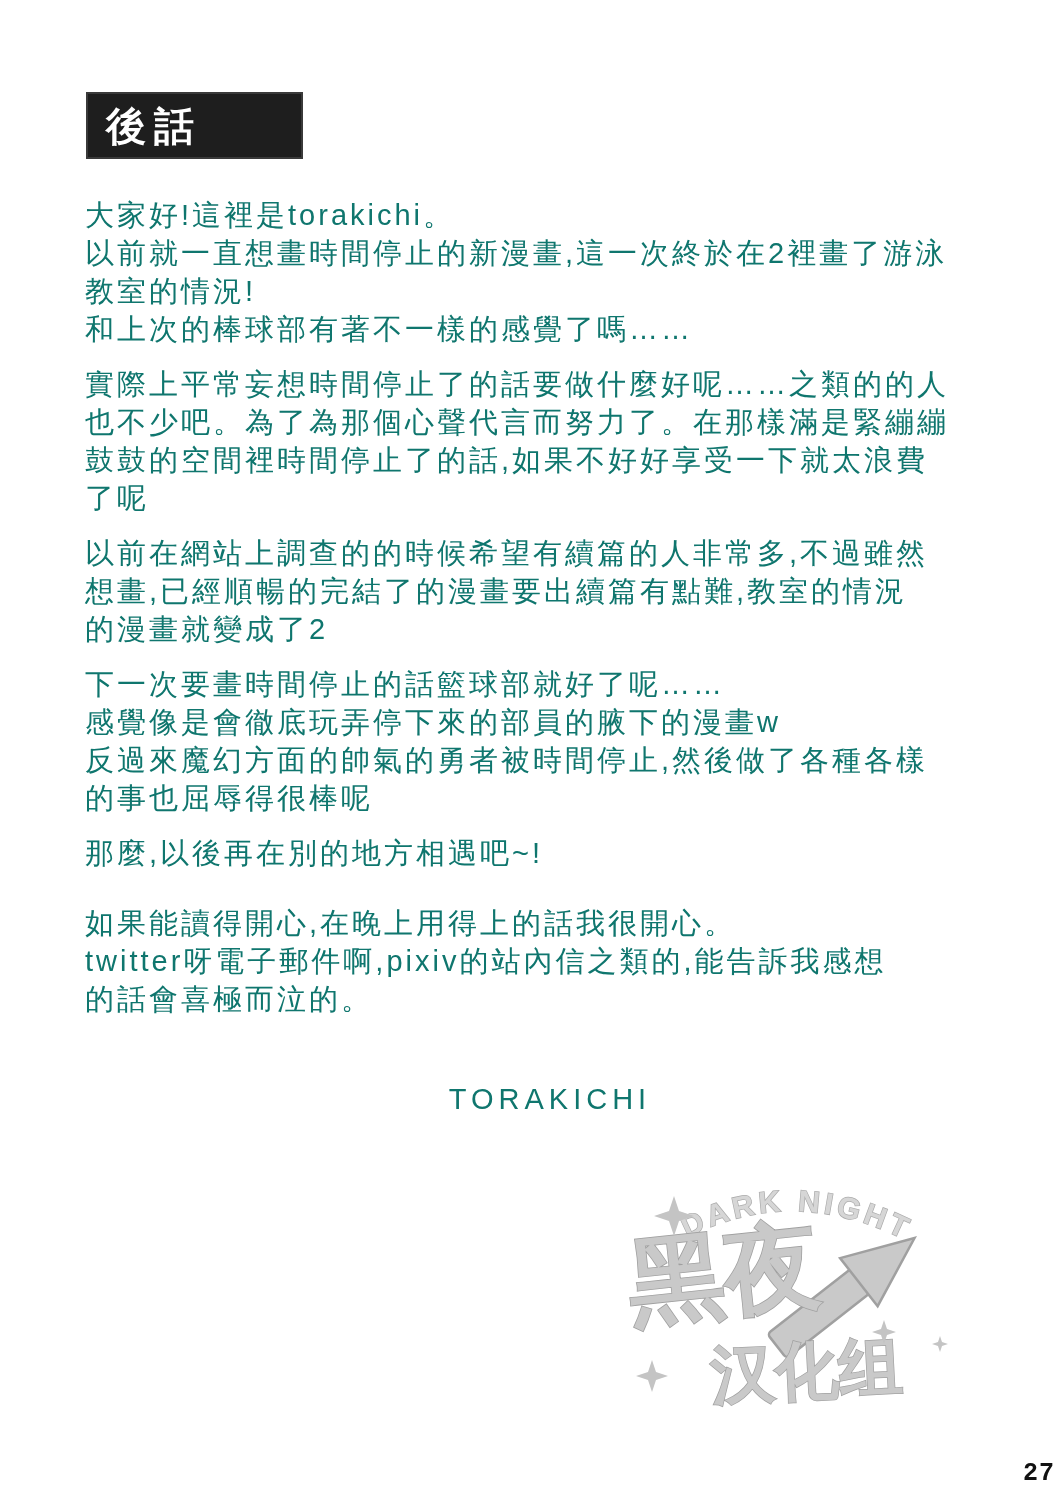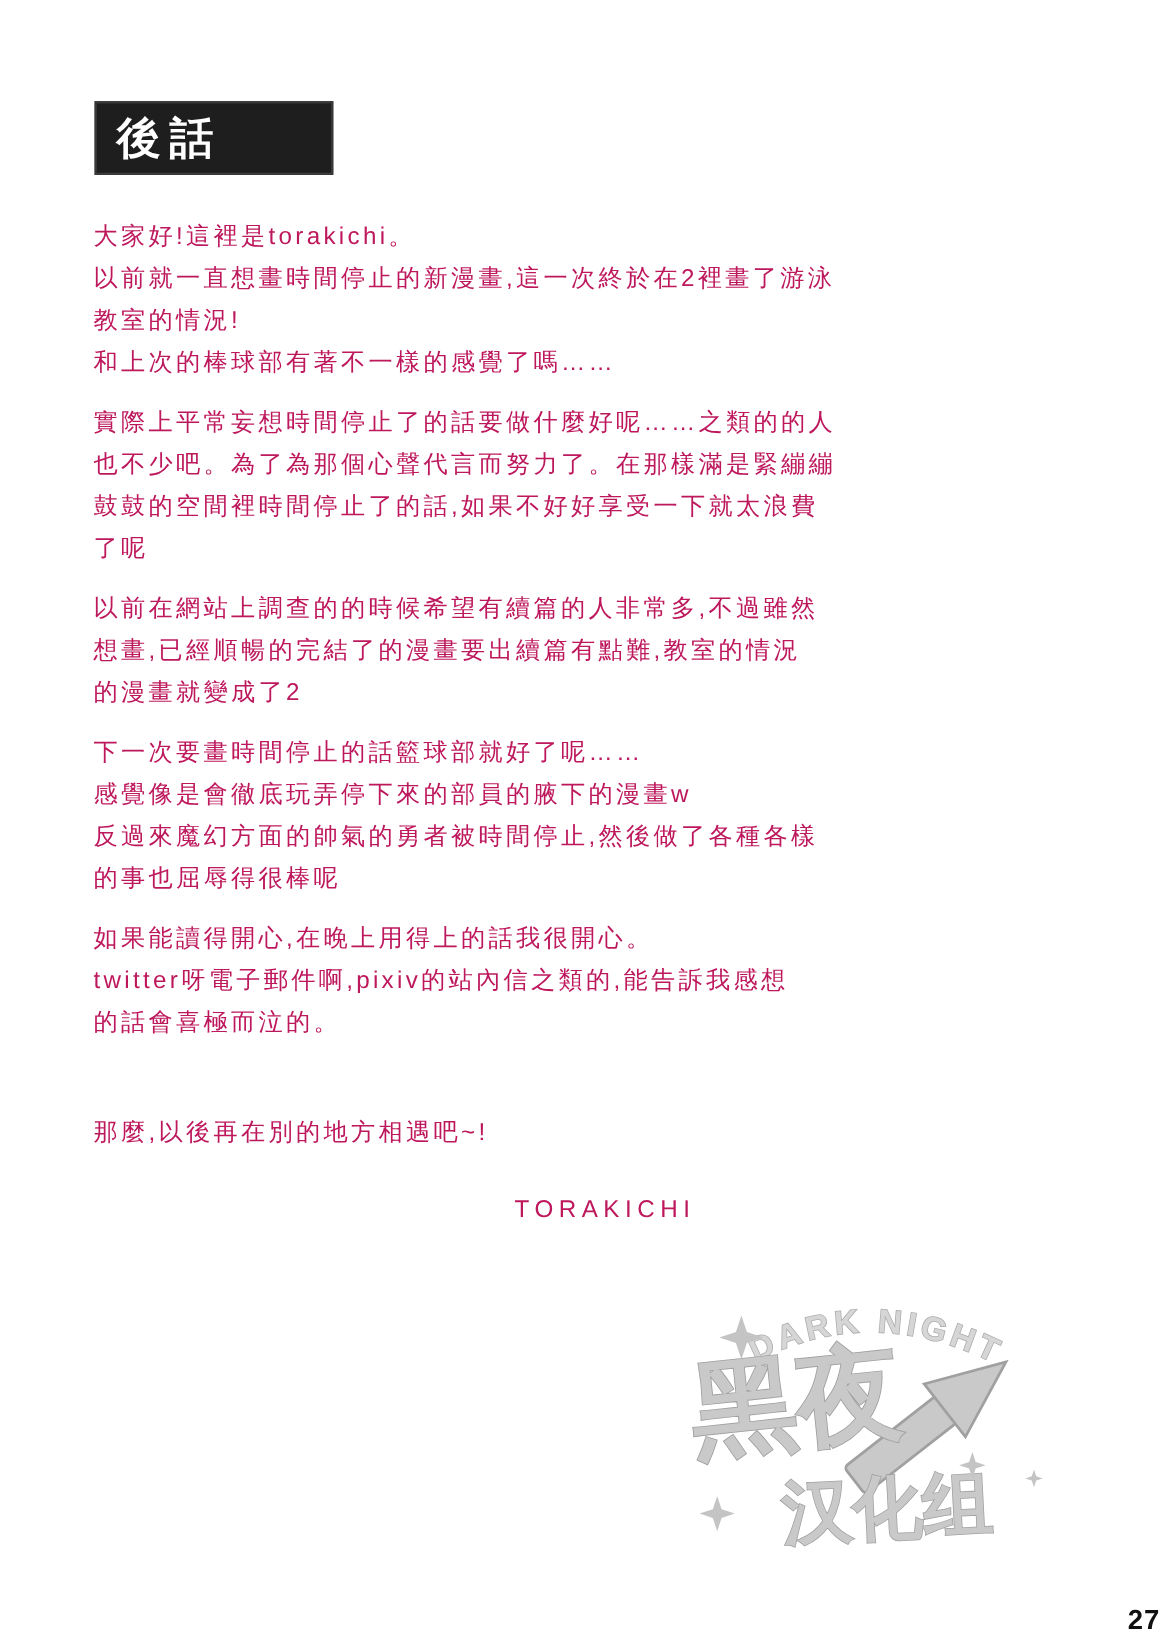--- a/index.html
+++ b/index.html
@@ -37,25 +37,25 @@
     line-height: 1;
   }
   .content {
     position: absolute;
     left: 85px;
     top: 196px;
     width: 930px;
   }
   .para {
     margin: 0 0 17px 0;
-    font-size: 22px;
+    font-size: 29px;
     line-height: 38px;
     letter-spacing: 3px;
     white-space: pre;
-    color: #be185d;
+    color: #0f766e;
   }
   .gap-xl  { }
   .gap-xl2 { margin-bottom: 62px; }
   .closing { margin-bottom: 32px; }
   .date    { margin-bottom: 0; }
   .signature { margin: 0; letter-spacing: 5px; text-align: center; }
   .watermark {
     position: absolute;
     left: 622px;
     top: 1168px;
@@ -69,21 +69,21 @@
     paint-order: stroke fill;
   }
   .page-number {
     position: absolute;
     right: 8px;
     bottom: 12px;
     font-size: 25px;
     font-weight: bold;
     letter-spacing: 1px;
     color: #111111;
-    font-family: Liberation Sans, sans-serif;
+    font-family: Liberation Mono, monospace;
   }
 </style>
 </head>
 <body>
 
 <div class="page">
 
   <div class="title-box">
     <span class="title-text">後話</span>
   </div>
@@ -97,24 +97,24 @@
 也不少吧。為了為那個心聲代言而努力了。在那樣滿是緊繃繃
 鼓鼓的空間裡時間停止了的話,如果不好好享受一下就太浪費
 了呢</p>
     <p class="para">以前在網站上調查的的時候希望有續篇的人非常多,不過雖然
 想畫,已經順暢的完結了的漫畫要出續篇有點難,教室的情況
 的漫畫就變成了2</p>
     <p class="para">下一次要畫時間停止的話籃球部就好了呢……
 感覺像是會徹底玩弄停下來的部員的腋下的漫畫w
 反過來魔幻方面的帥氣的勇者被時間停止,然後做了各種各樣
 的事也屈辱得很棒呢</p>
+    <p class="para closing">那麼,以後再在別的地方相遇吧~!</p>
     <p class="para gap-xl2">如果能讀得開心,在晚上用得上的話我很開心。
 twitter呀電子郵件啊,pixiv的站內信之類的,能告訴我感想
 的話會喜極而泣的。</p>
-    <p class="para closing">那麼,以後再在別的地方相遇吧~!</p>
     <p class="para signature">TORAKICHI</p>
   </main>
 
   <div class="watermark">
     <svg width="345" height="255" viewBox="0 0 345 255">
       <defs>
         <path id="arcPath" d="M 58 74 Q 178 6 312 88" fill="none"></path>
       </defs>
 
       <g transform="rotate(-38 235 115)">

